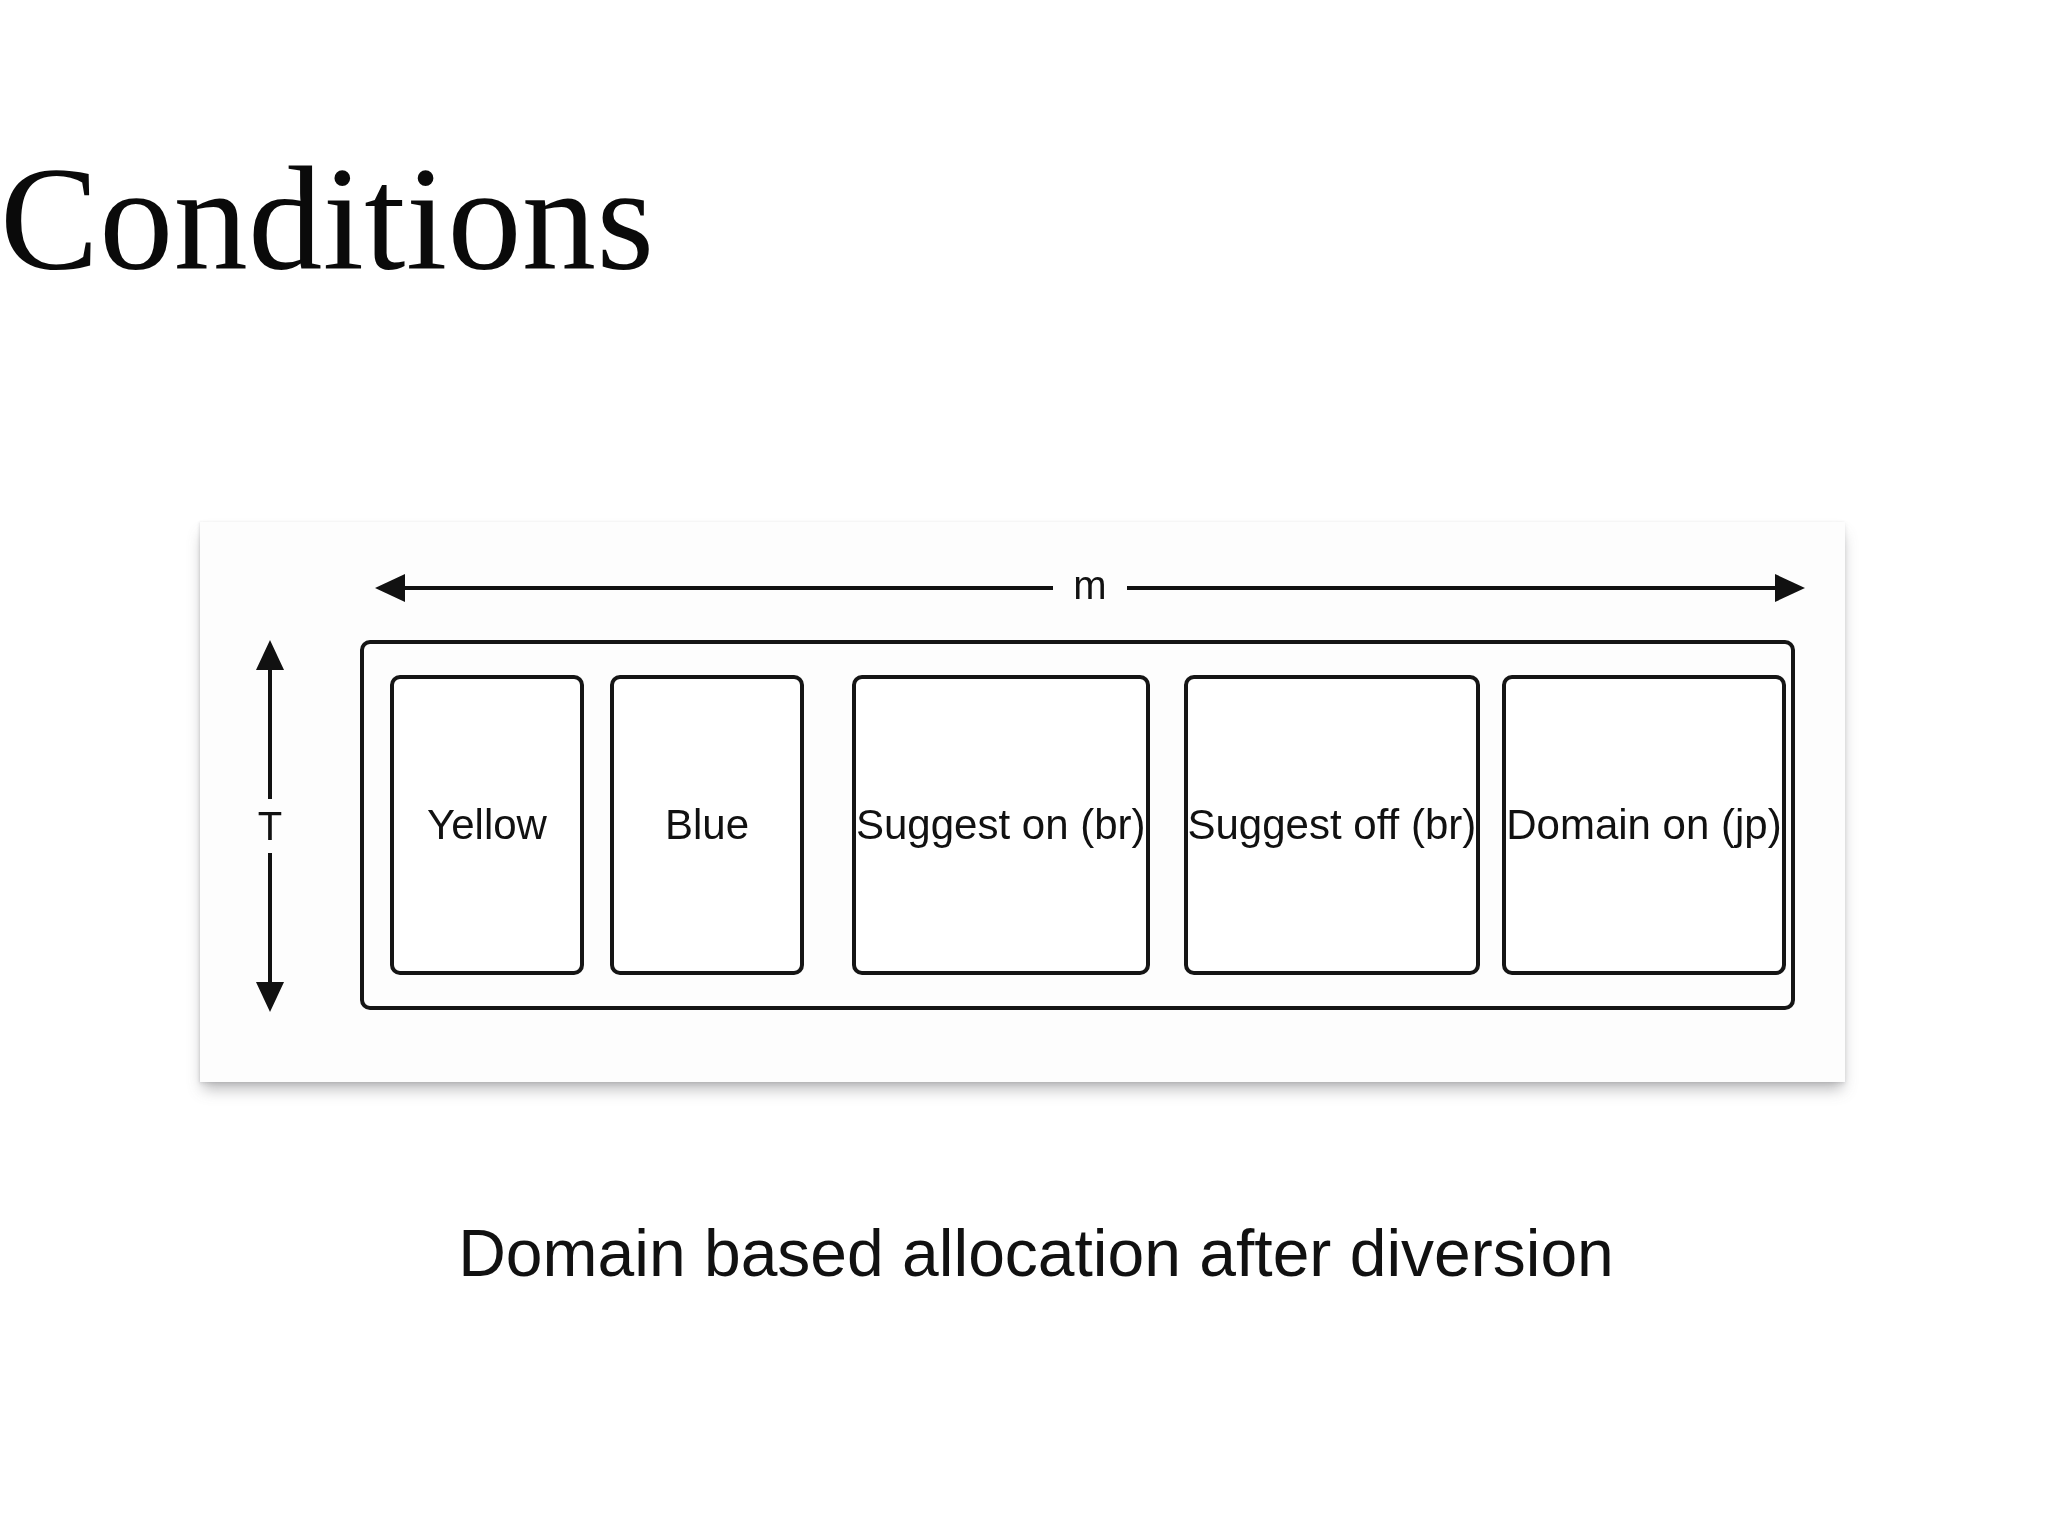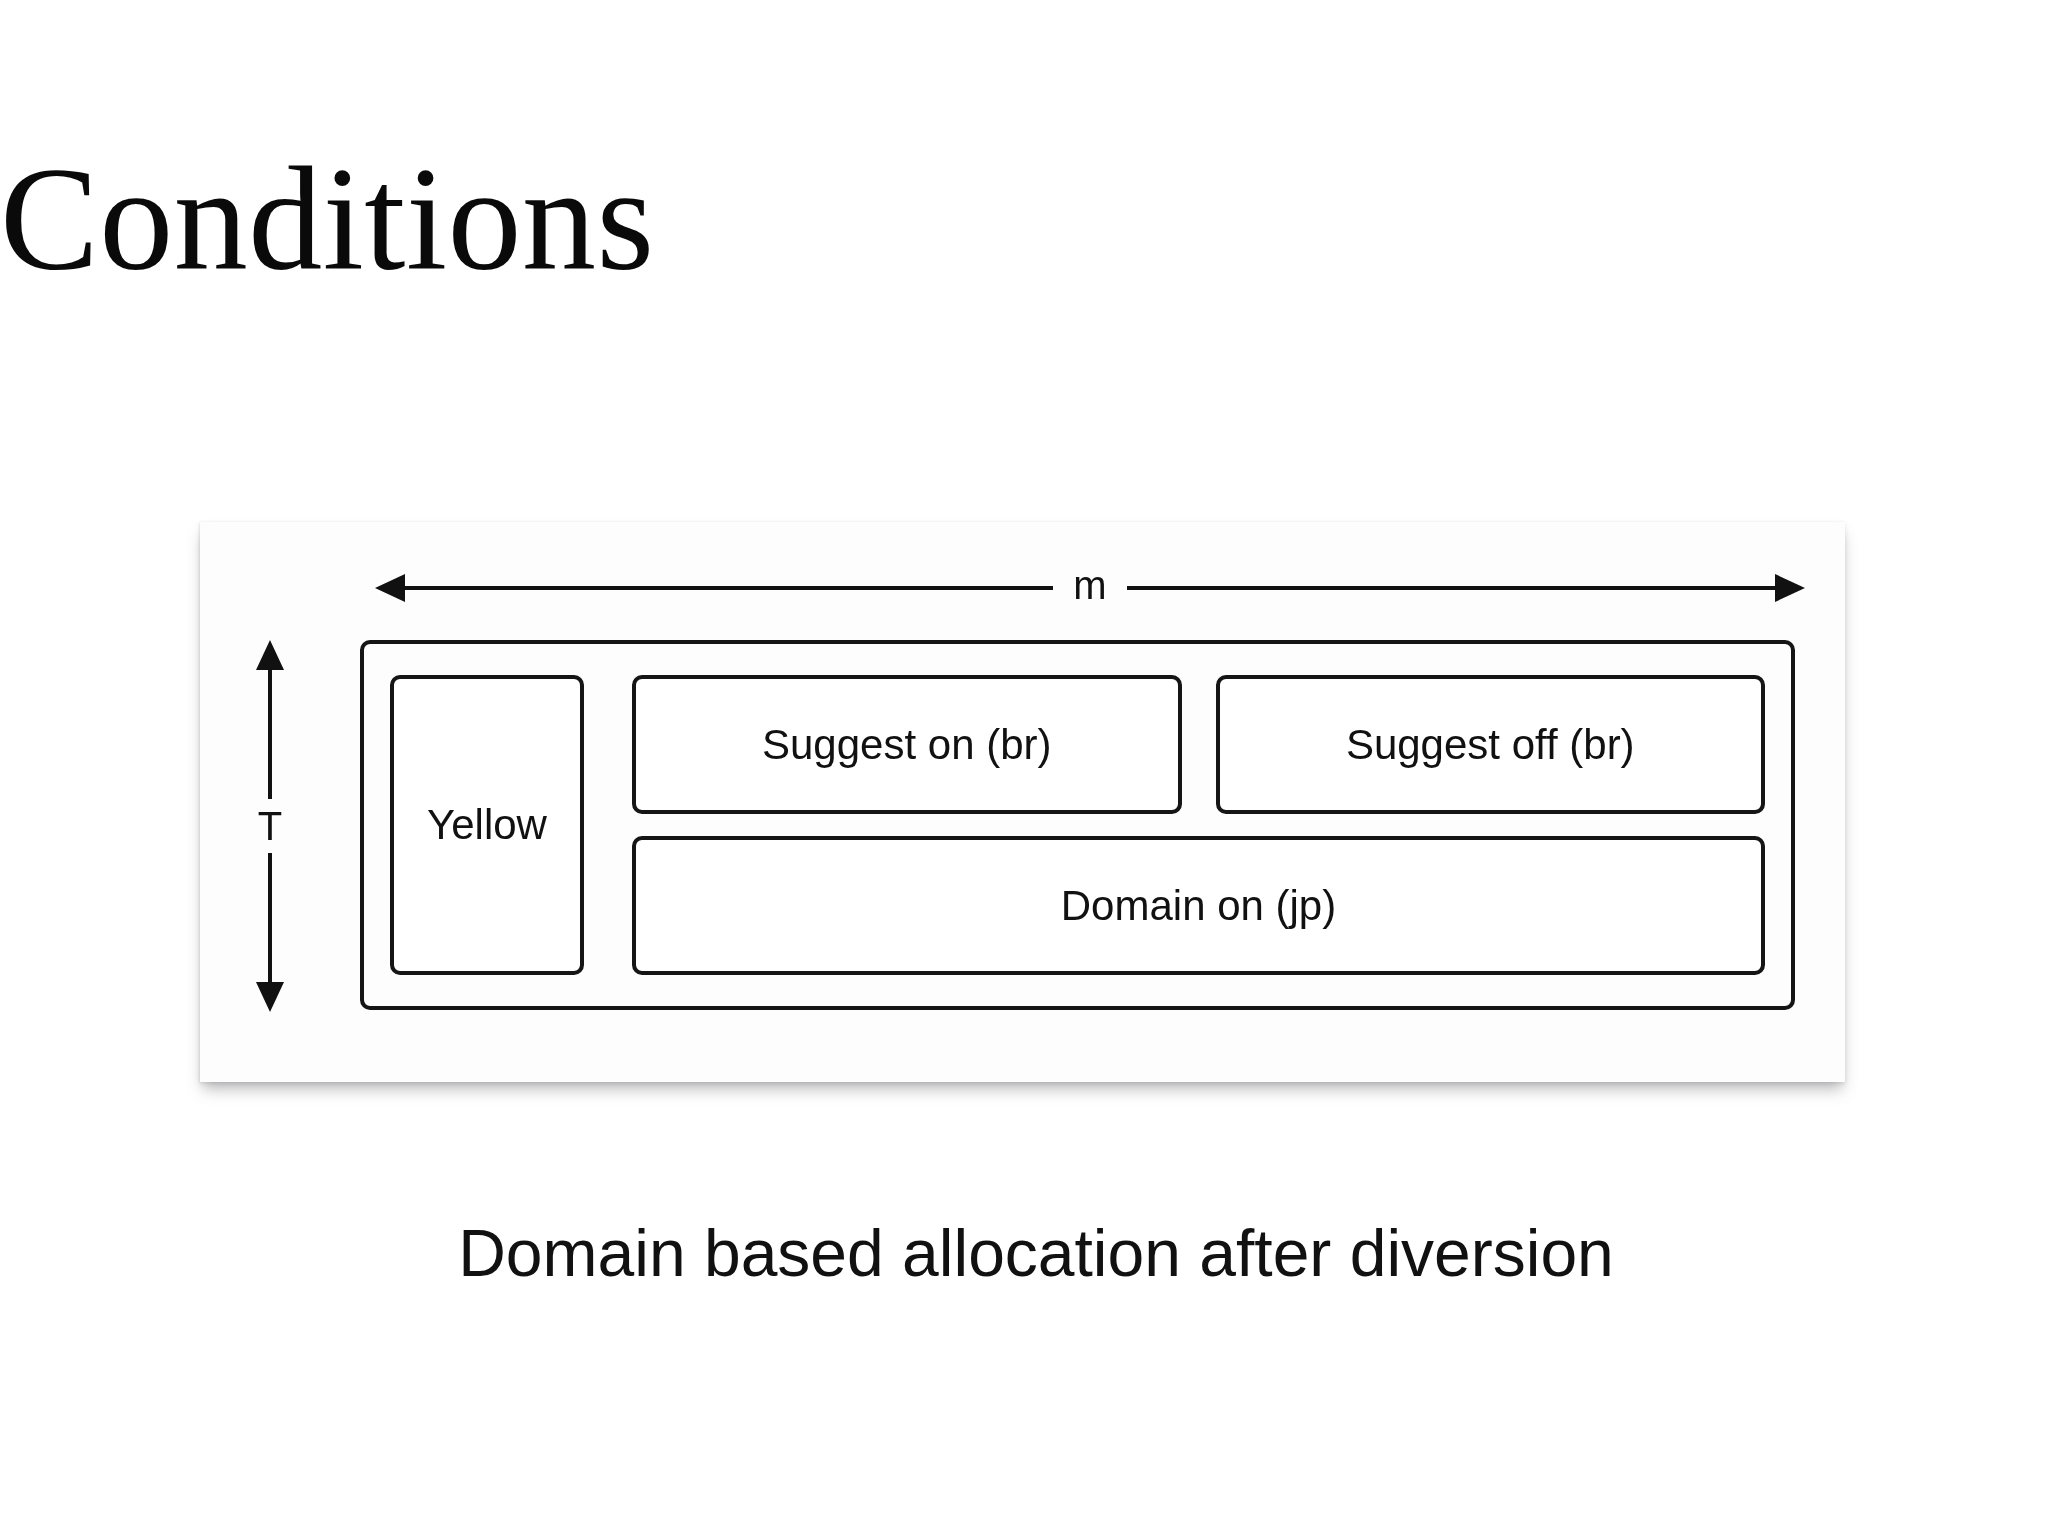--- a/index.html
+++ b/index.html
@@ -151,21 +151,21 @@
     justify-content: center;
     font-size: 42px;
     color: #111;
     background: #fff;
   }
 
   .grid-wrap {
     flex: 1 1 auto;
     height: 300px;
     display: flex;
-    flex-direction: column;
+    flex-direction: row;
     justify-content: space-between;
     gap: 22px;
     margin-left: 22px;
   }
   .grid-row {
     flex: 1 1 0;
     display: flex;
     gap: 34px;
   }
   .suggest-box {
@@ -218,20 +218,23 @@
   <span class="t-rule"></span>
   <span class="arrow-head-down"></span>
 </div>
 
 <div class="alloc-container">
 
   <div class="tall-box">
     <span>Yellow</span>
   </div>
 
+  <div class="tall-box">
+    <span>Blue</span>
+  </div>
 
   <div class="grid-wrap">
     <div class="grid-row">
       <div class="suggest-box">
         <span>Suggest on (br)</span>
       </div>
       <div class="suggest-box">
         <span>Suggest off (br)</span>
       </div>
     </div>

